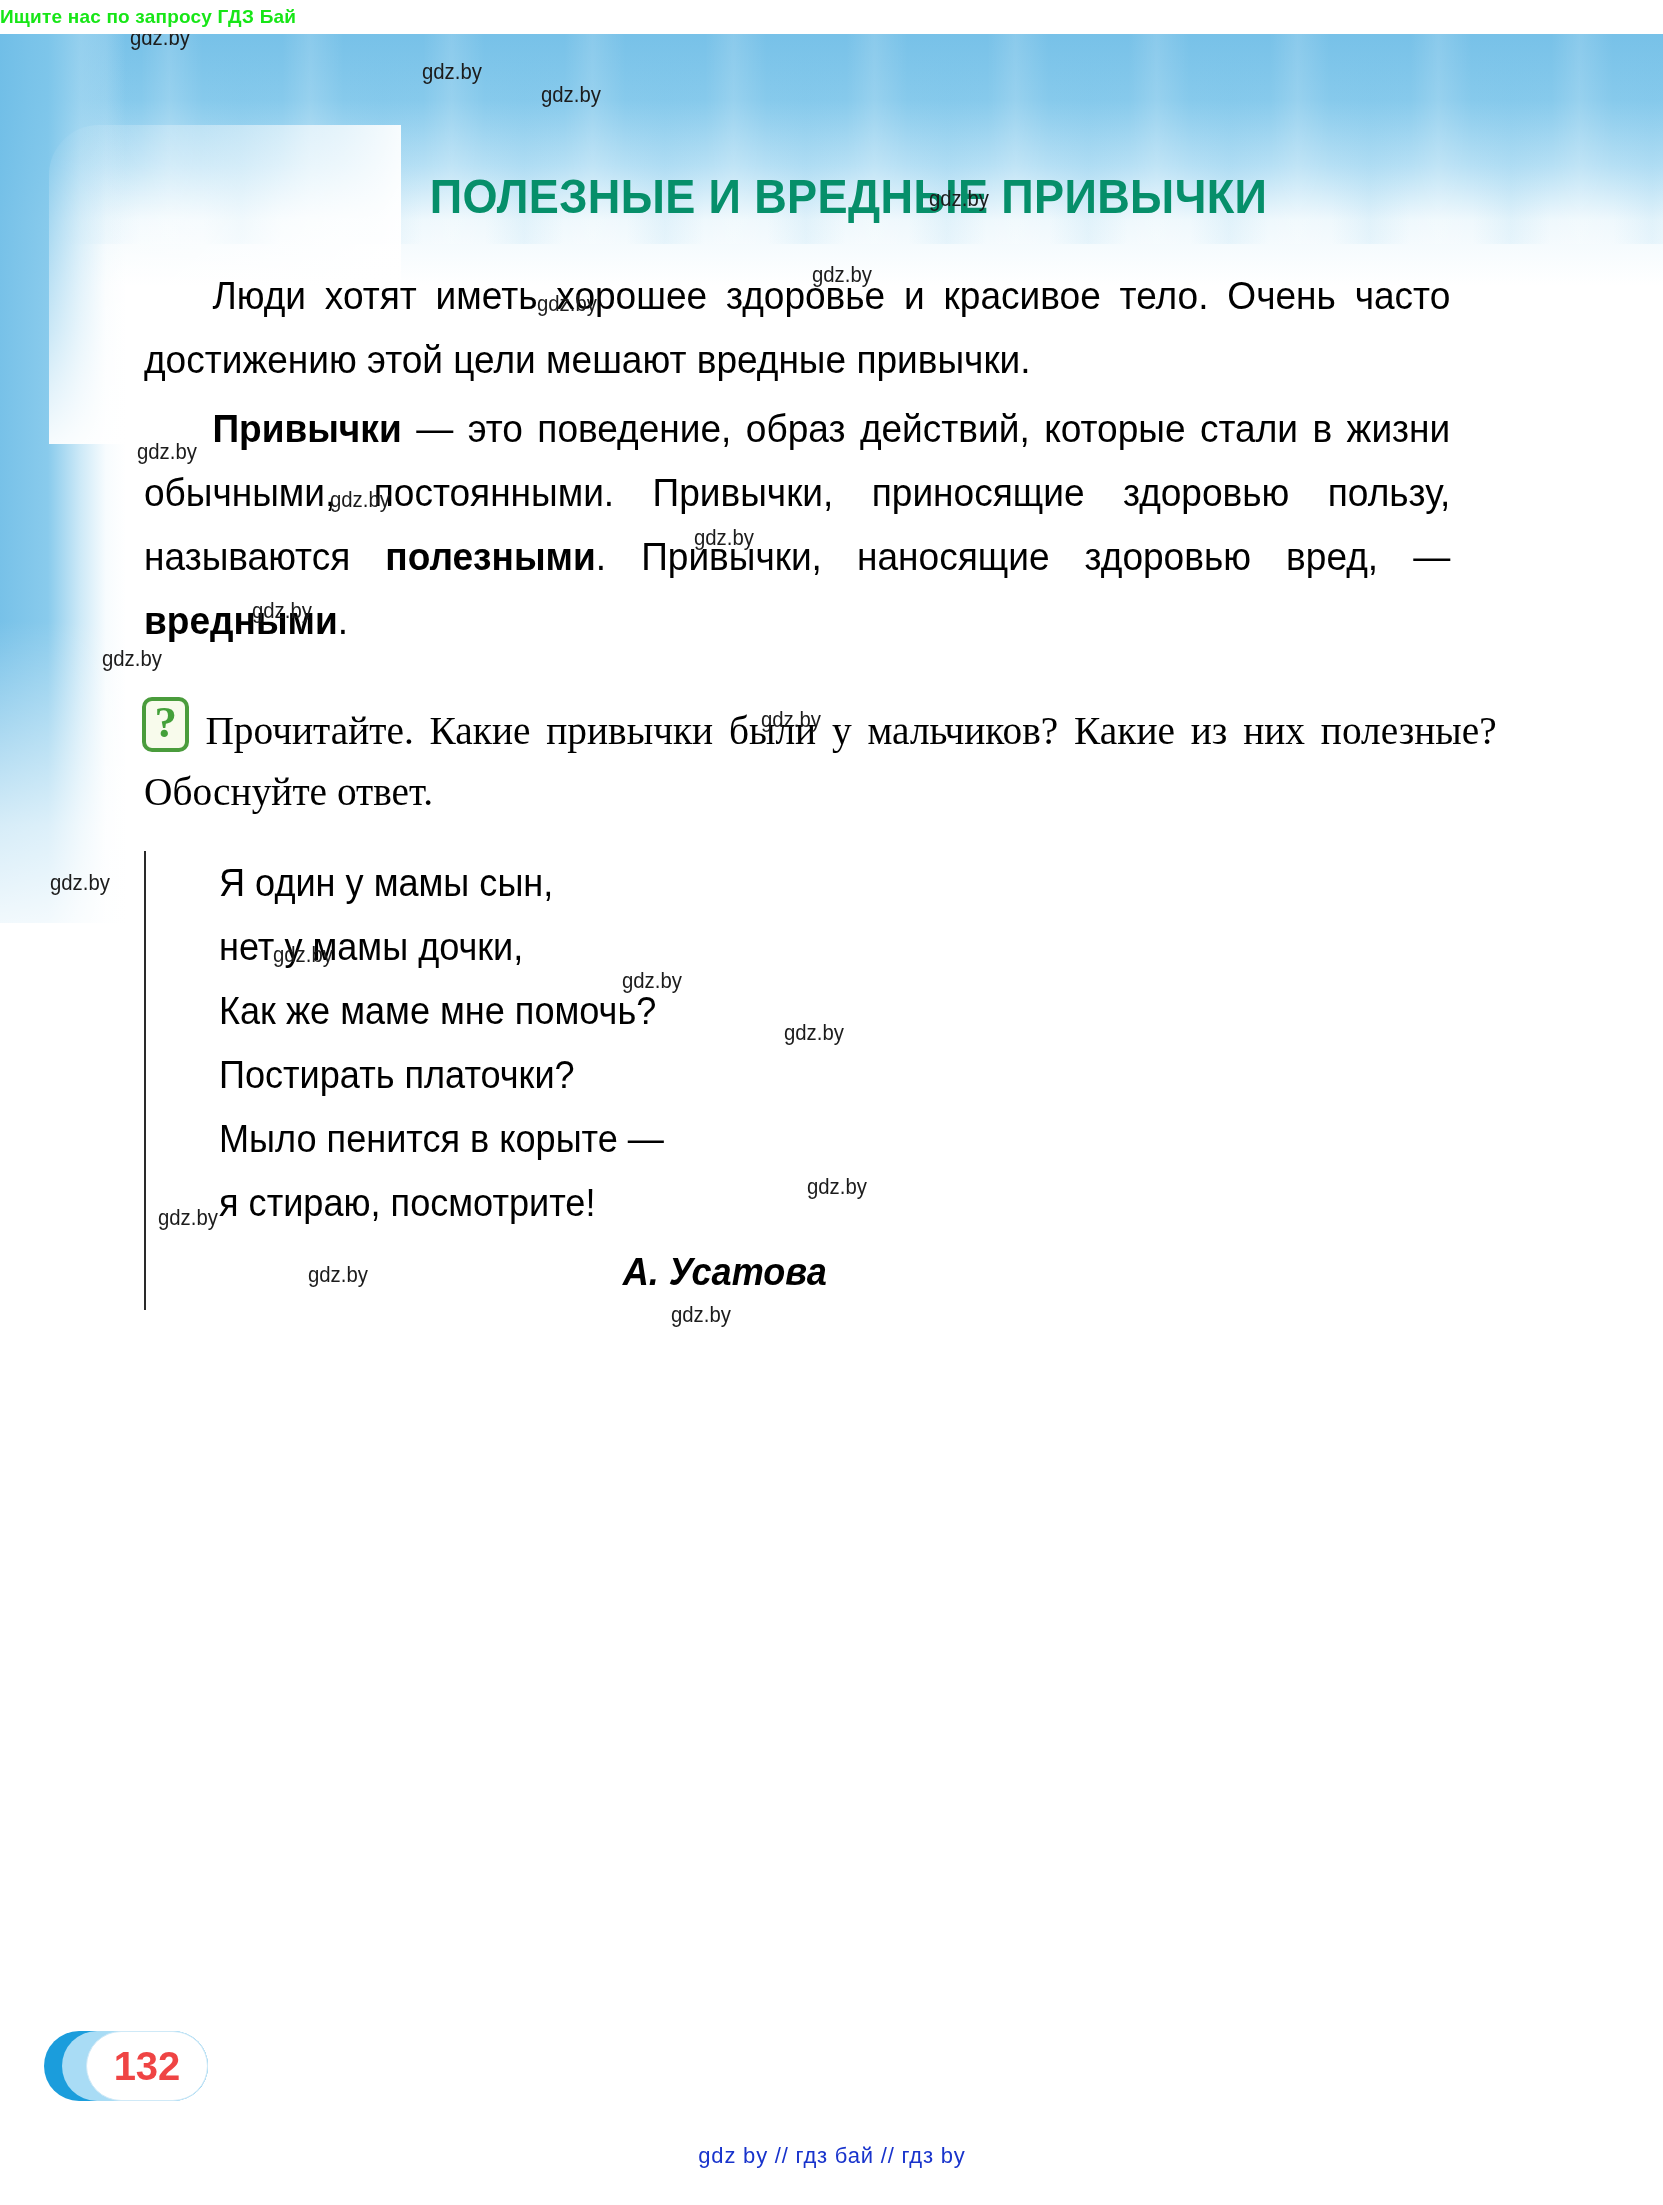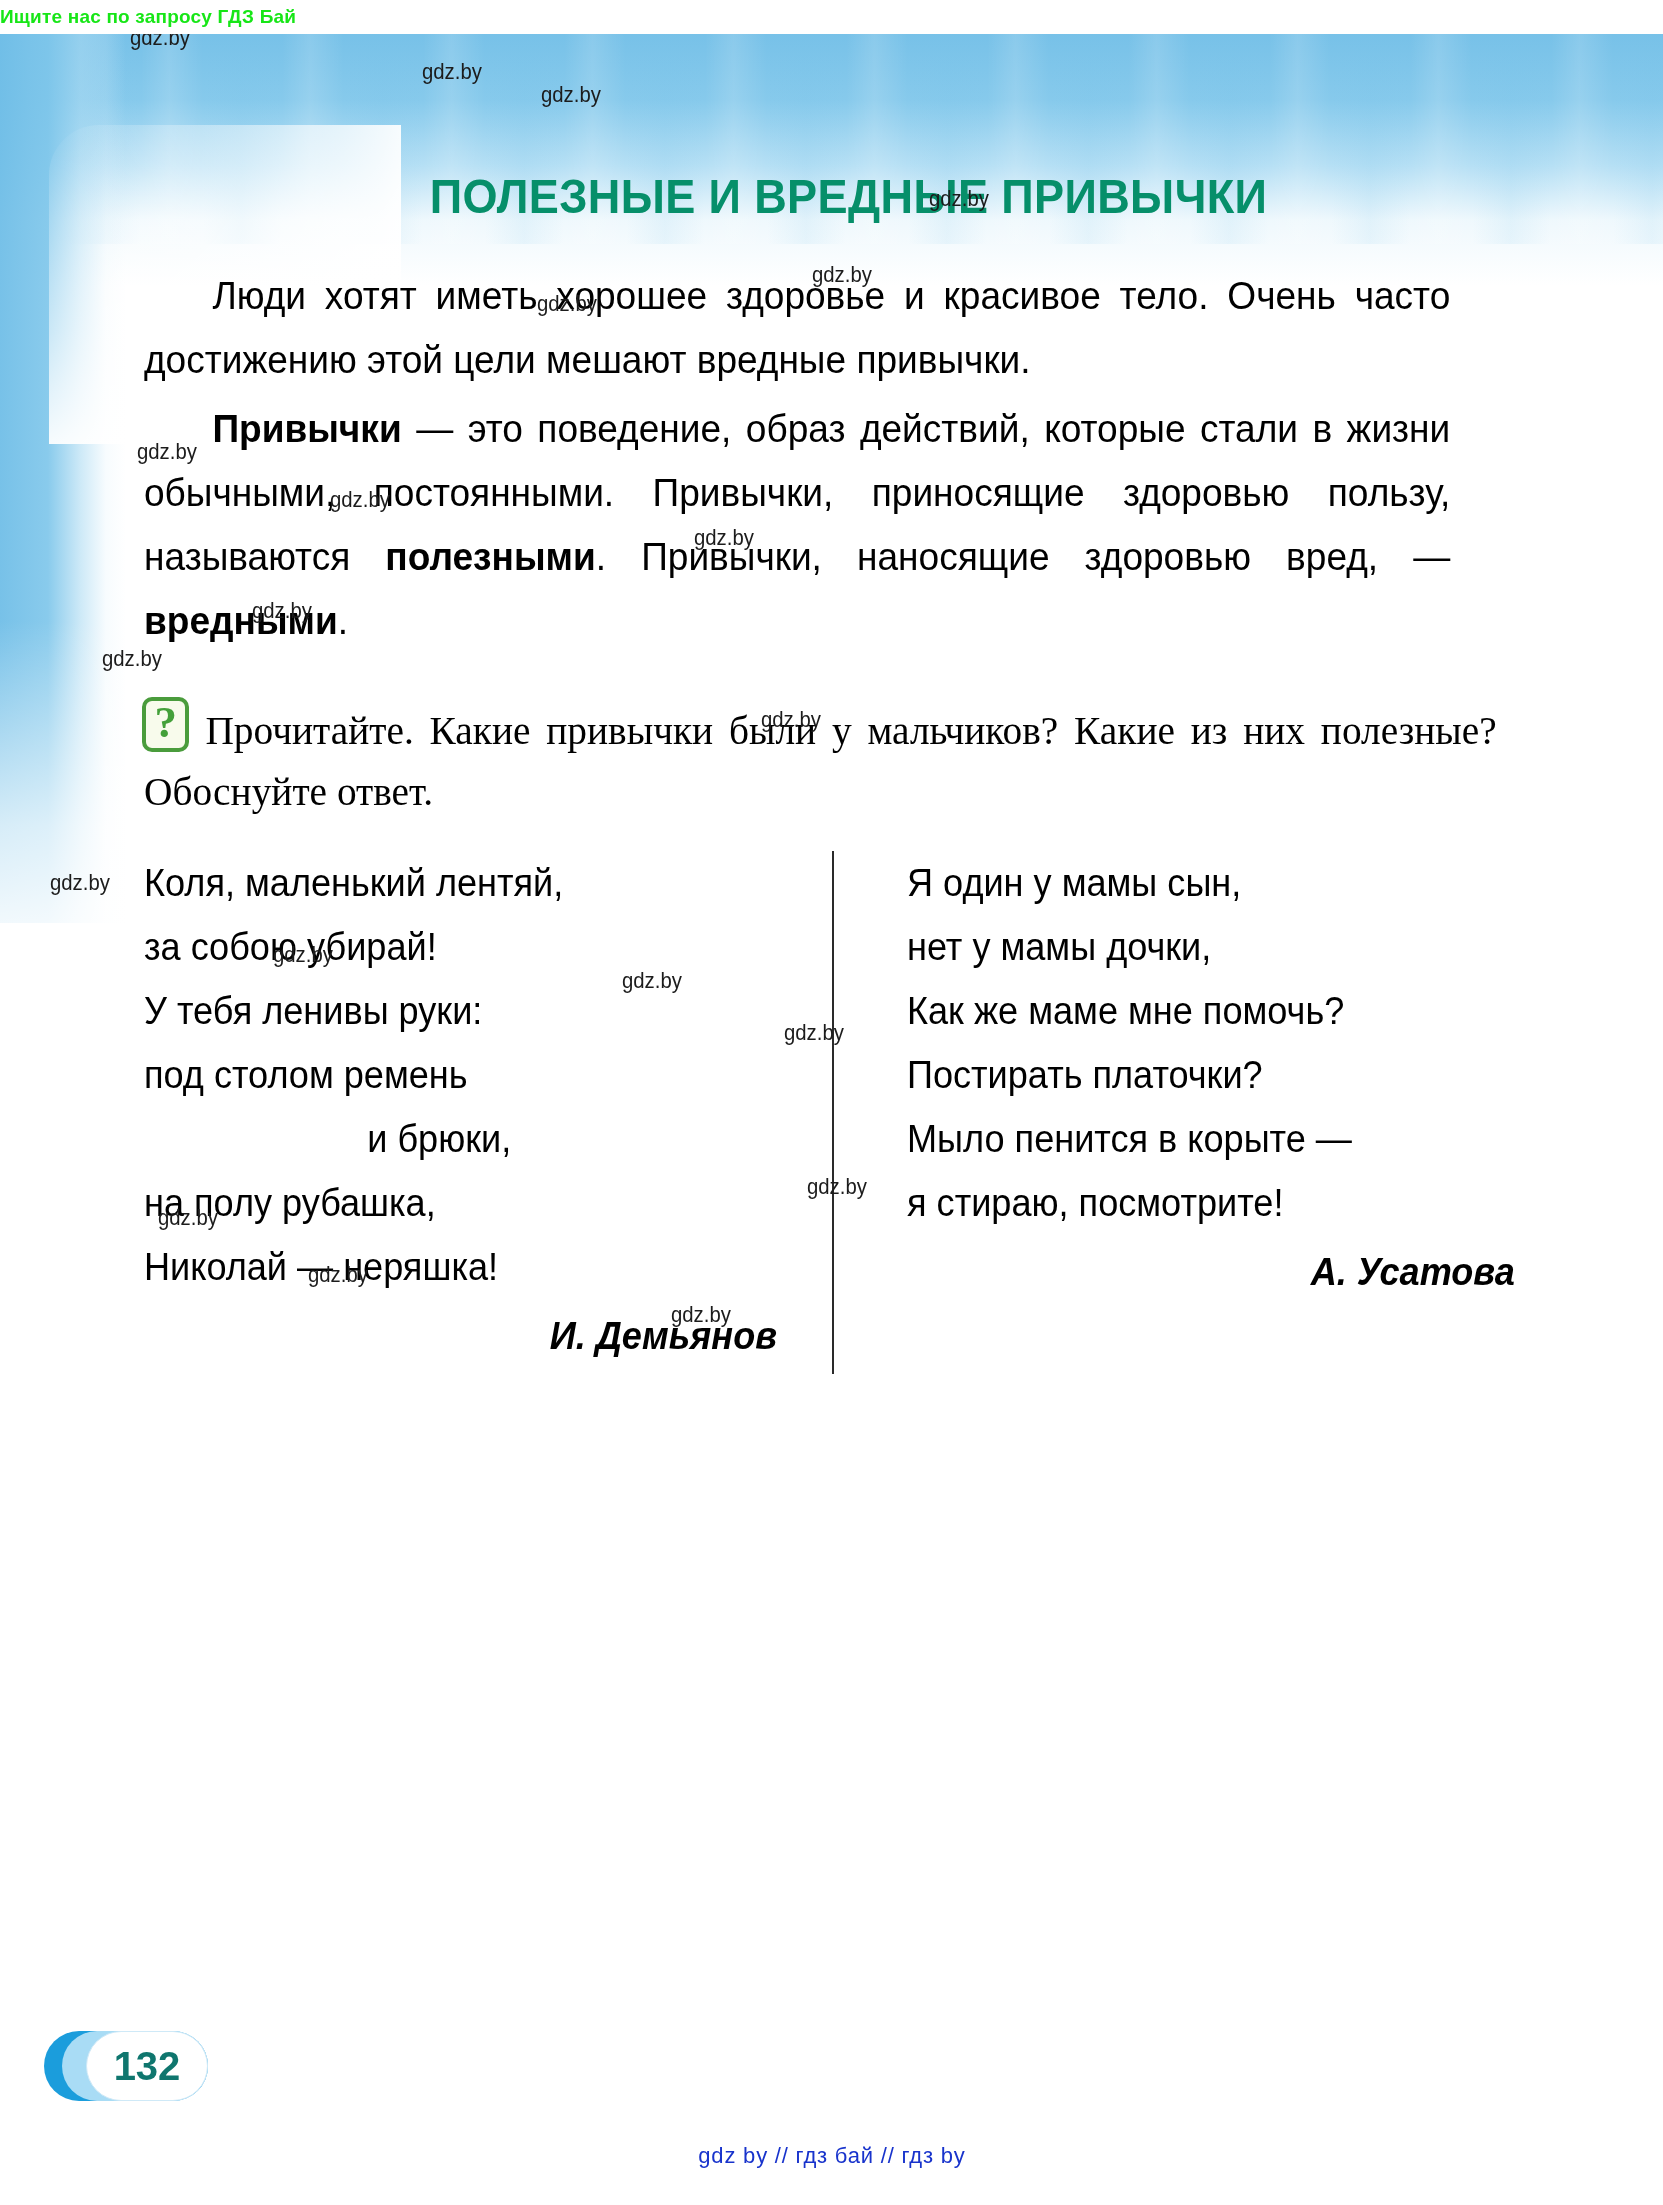--- a/index.html
+++ b/index.html
@@ -260,21 +260,21 @@
   .pn-mid   { left: 18.4px; width: 146px; background: #a9dcf5; }
   .pn-front { left: 42px; width: 122px; background: #ffffff; border: 1.7px solid #cfe9f7; }
   .pn-value {
     position: absolute;
     left: 42px; top: 0;
     width: 122px; height: 70px;
     display: flex; align-items: center; justify-content: center;
     font-family: "Liberation Sans", sans-serif;
     font-size: 40px;
     font-weight: 700;
-    color: #0f766e;
+    color: #ef4444;
   }
 
   .site-footer {
     position: absolute;
     left: 0;
     top: 2143px;
     width: 1664px;
     text-align: center;
     color: #1833cc;
     font-family: "Liberation Sans", sans-serif;
@@ -323,30 +323,20 @@
 
     <div class="task">
       <div class="icon-question">
         <span>?</span>
       </div>
       <p class="task-text with-q">Прочитайте. Какие привычки были у мальчиков? Какие из них полезные? Обоснуйте ответ.</p>
     </div>
 
     <div class="poems">
 
-      <div class="poem-col left">
-        <div class="poem-line">Коля, маленький лентяй,</div>
-        <div class="poem-line">за собою убирай!</div>
-        <div class="poem-line">У тебя ленивы руки:</div>
-        <div class="poem-line">под столом ремень</div>
-        <div class="poem-line indented">и брюки,</div>
-        <div class="poem-line">на полу рубашка,</div>
-        <div class="poem-line">Николай — неряшка!</div>
-        <div class="poem-author">И. Демьянов</div>
-      </div>
 
       <div class="poem-col right">
         <div class="poem-line">Я один у мамы сын,</div>
         <div class="poem-line">нет у мамы дочки,</div>
         <div class="poem-line">Как же маме мне помочь?</div>
         <div class="poem-line">Постирать платочки?</div>
         <div class="poem-line">Мыло пенится в корыте —</div>
         <div class="poem-line">я стираю, посмотрите!</div>
         <div class="poem-author">А. Усатова</div>
       </div>

